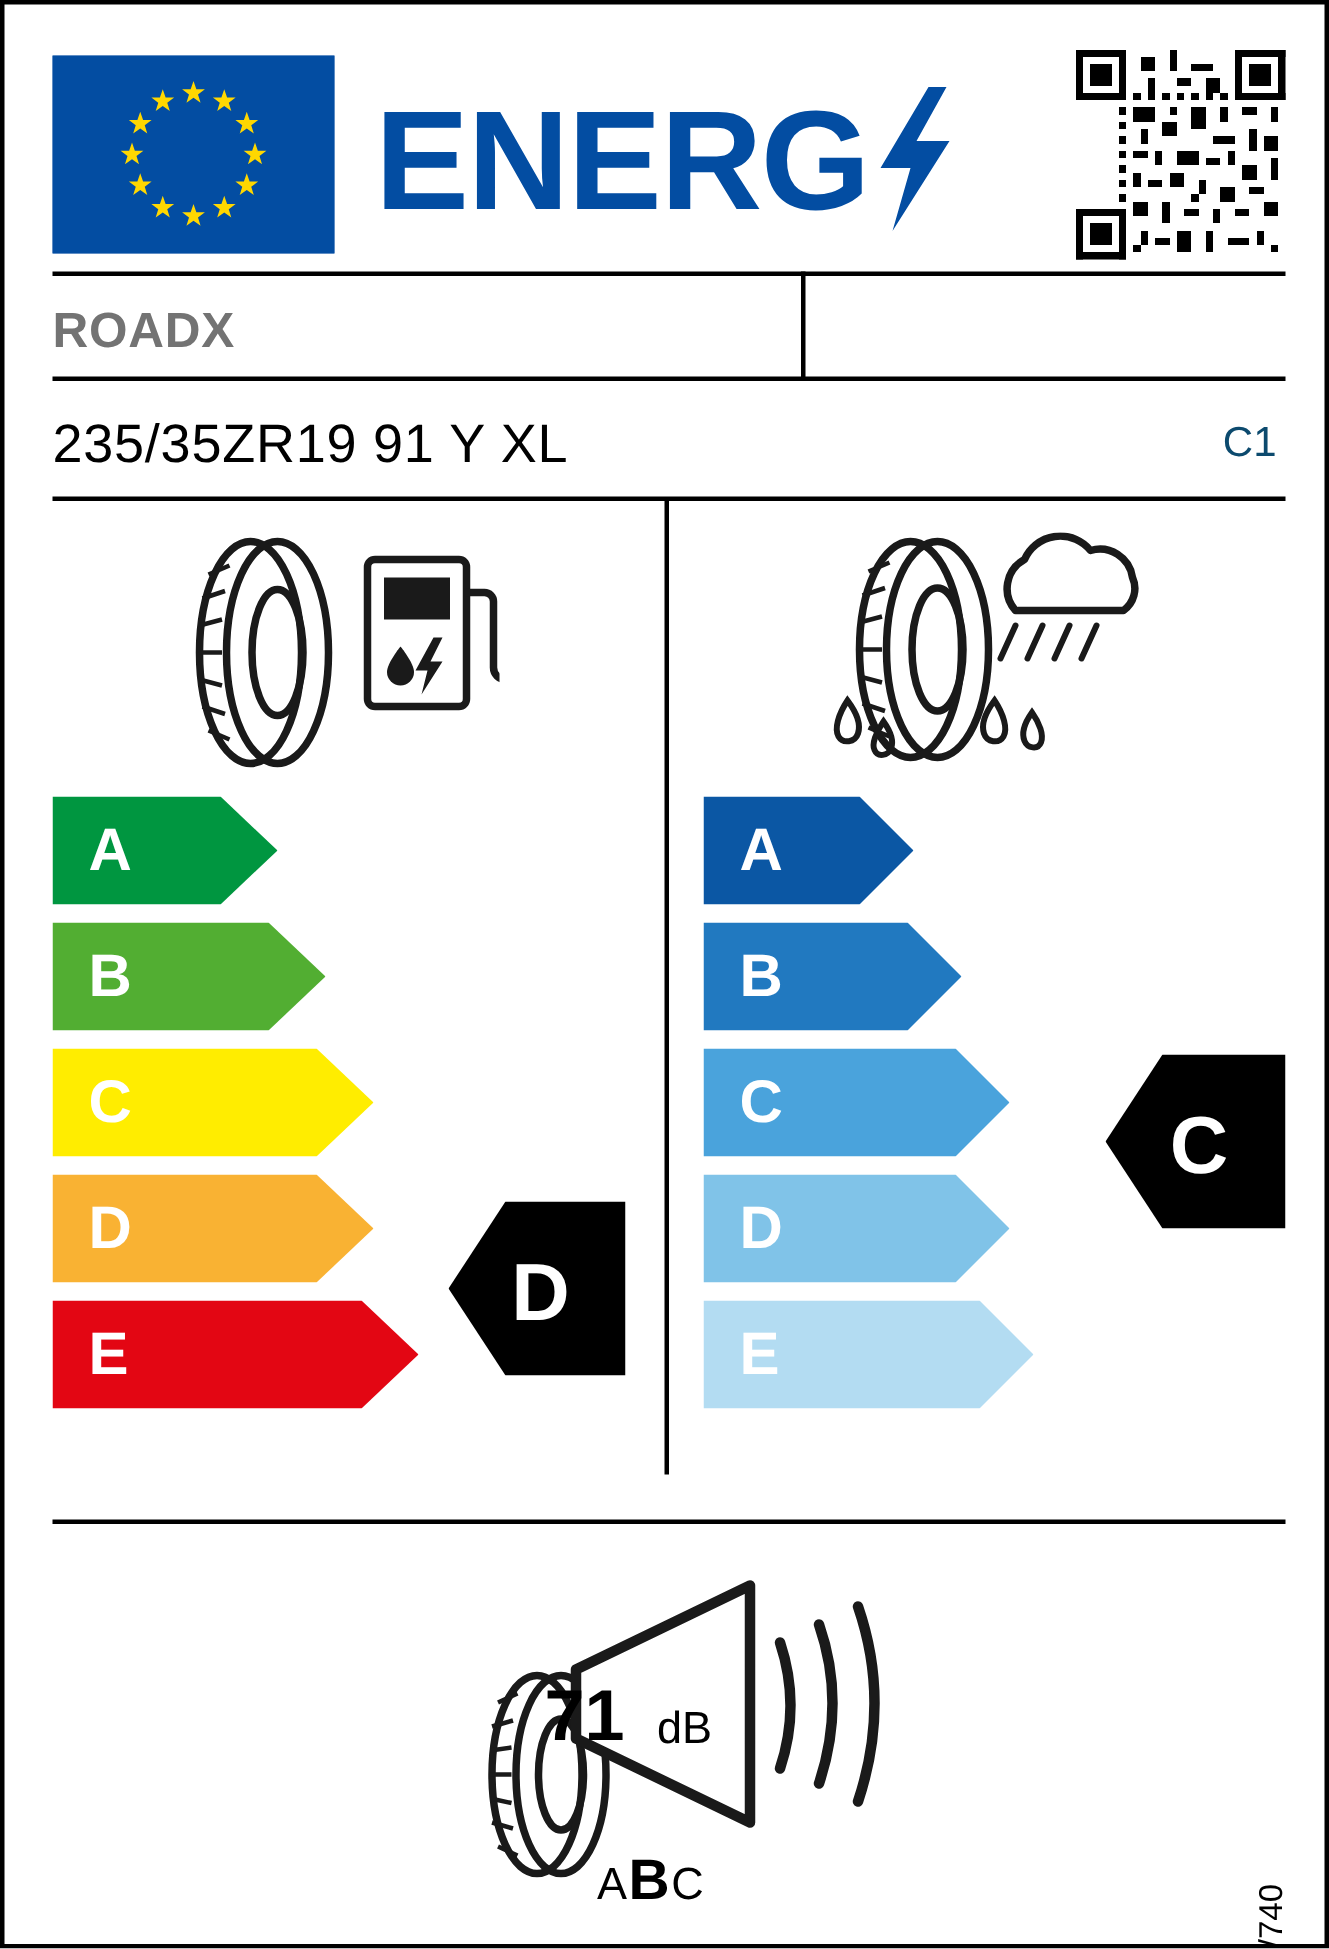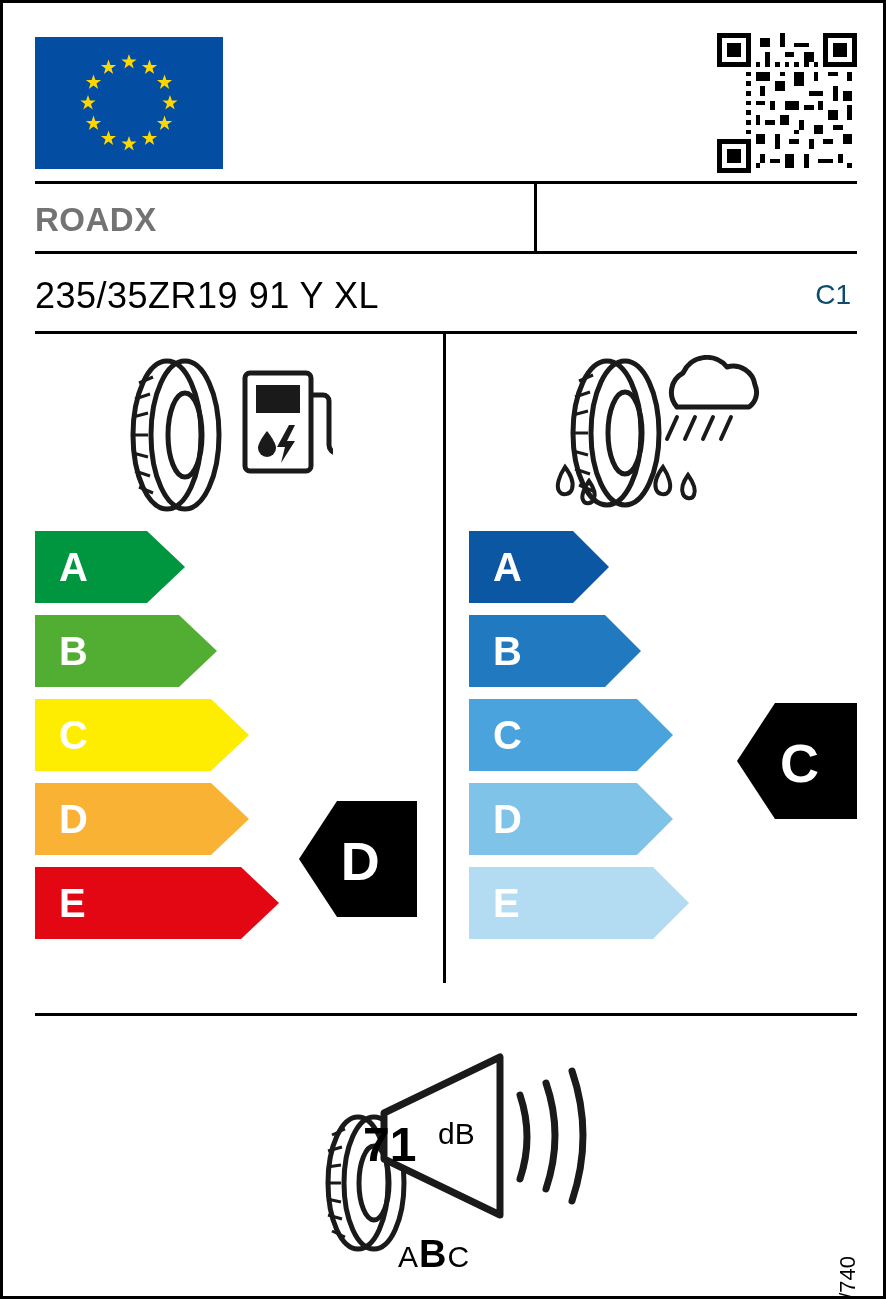--- a/index.html
+++ b/index.html
@@ -195,21 +195,21 @@
     left: 75px;
     top: 78px;
     font-size: 48px;
     font-weight: bold;
     color: #000;
     line-height: 1;
   }
   .noise-unit {
     position: absolute;
     left: 150px;
-    top: 76px;
+    top: 95px;
     font-size: 30px;
     color: #000;
     line-height: 1;
     text-align: center;
   }
   .noise-classes {
     position: absolute;
     left: 110px;
     top: 190px;
     font-size: 30px;
@@ -275,20 +275,28 @@
                 <polygon points="0,-8 1.9,-2.5 7.6,-2.5 3,1 4.7,6.5 0,3.1 -4.7,6.5 -3,1 -7.6,-2.5 -1.9,-2.5"></polygon>
               </g>
             <g transform="rotate(330) translate(0,-41) rotate(-330)">
                 <polygon points="0,-8 1.9,-2.5 7.6,-2.5 3,1 4.7,6.5 0,3.1 -4.7,6.5 -3,1 -7.6,-2.5 -1.9,-2.5"></polygon>
               </g>
           </g>
         </g>
       </svg>
     </div>
 
+    <div class="energ-wrap">
+      <span class="energ-text">ENERG</span>
+      <span class="bolt">
+        <svg width="50" height="96" viewBox="0 0 50 96" aria-hidden="true">
+          <polygon points="34,0 2,54 22,54 10,96 48,36 26,36 46,0" fill="#034da2"></polygon>
+        </svg>
+      </span>
+    </div>
 
     <div class="qr">
       <svg width="140" height="140" viewBox="0 0 29 29" shape-rendering="crispEdges" aria-hidden="true">
         <rect width="29" height="29" fill="#fff"></rect>
         <g fill="#000">
 
           <rect x="0" y="0" width="7" height="1"></rect>
             <rect x="0" y="6" width="7" height="1"></rect>
           <rect x="0" y="0" width="1" height="7"></rect>
             <rect x="6" y="0" width="1" height="7"></rect>

